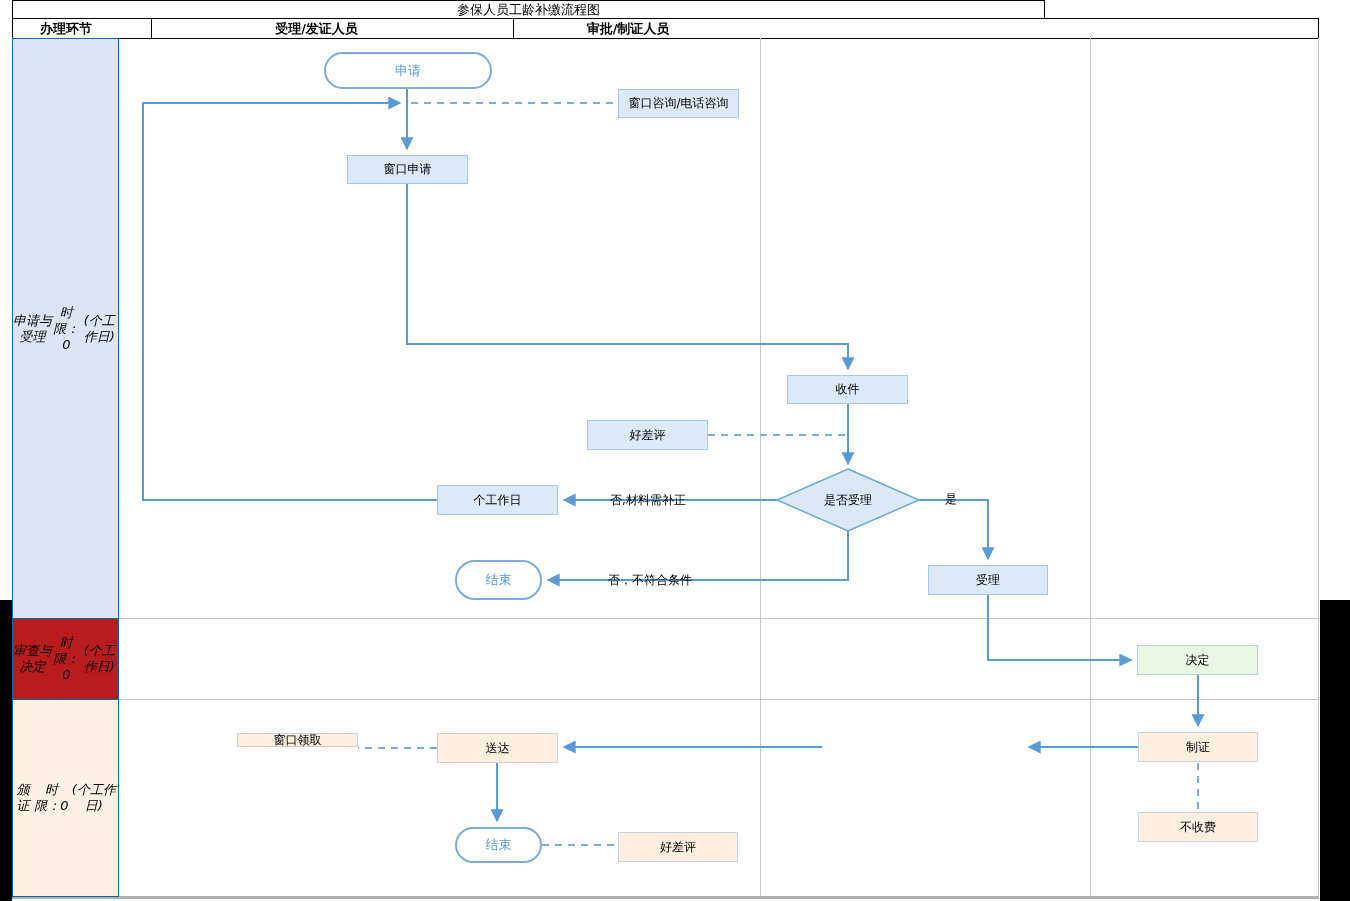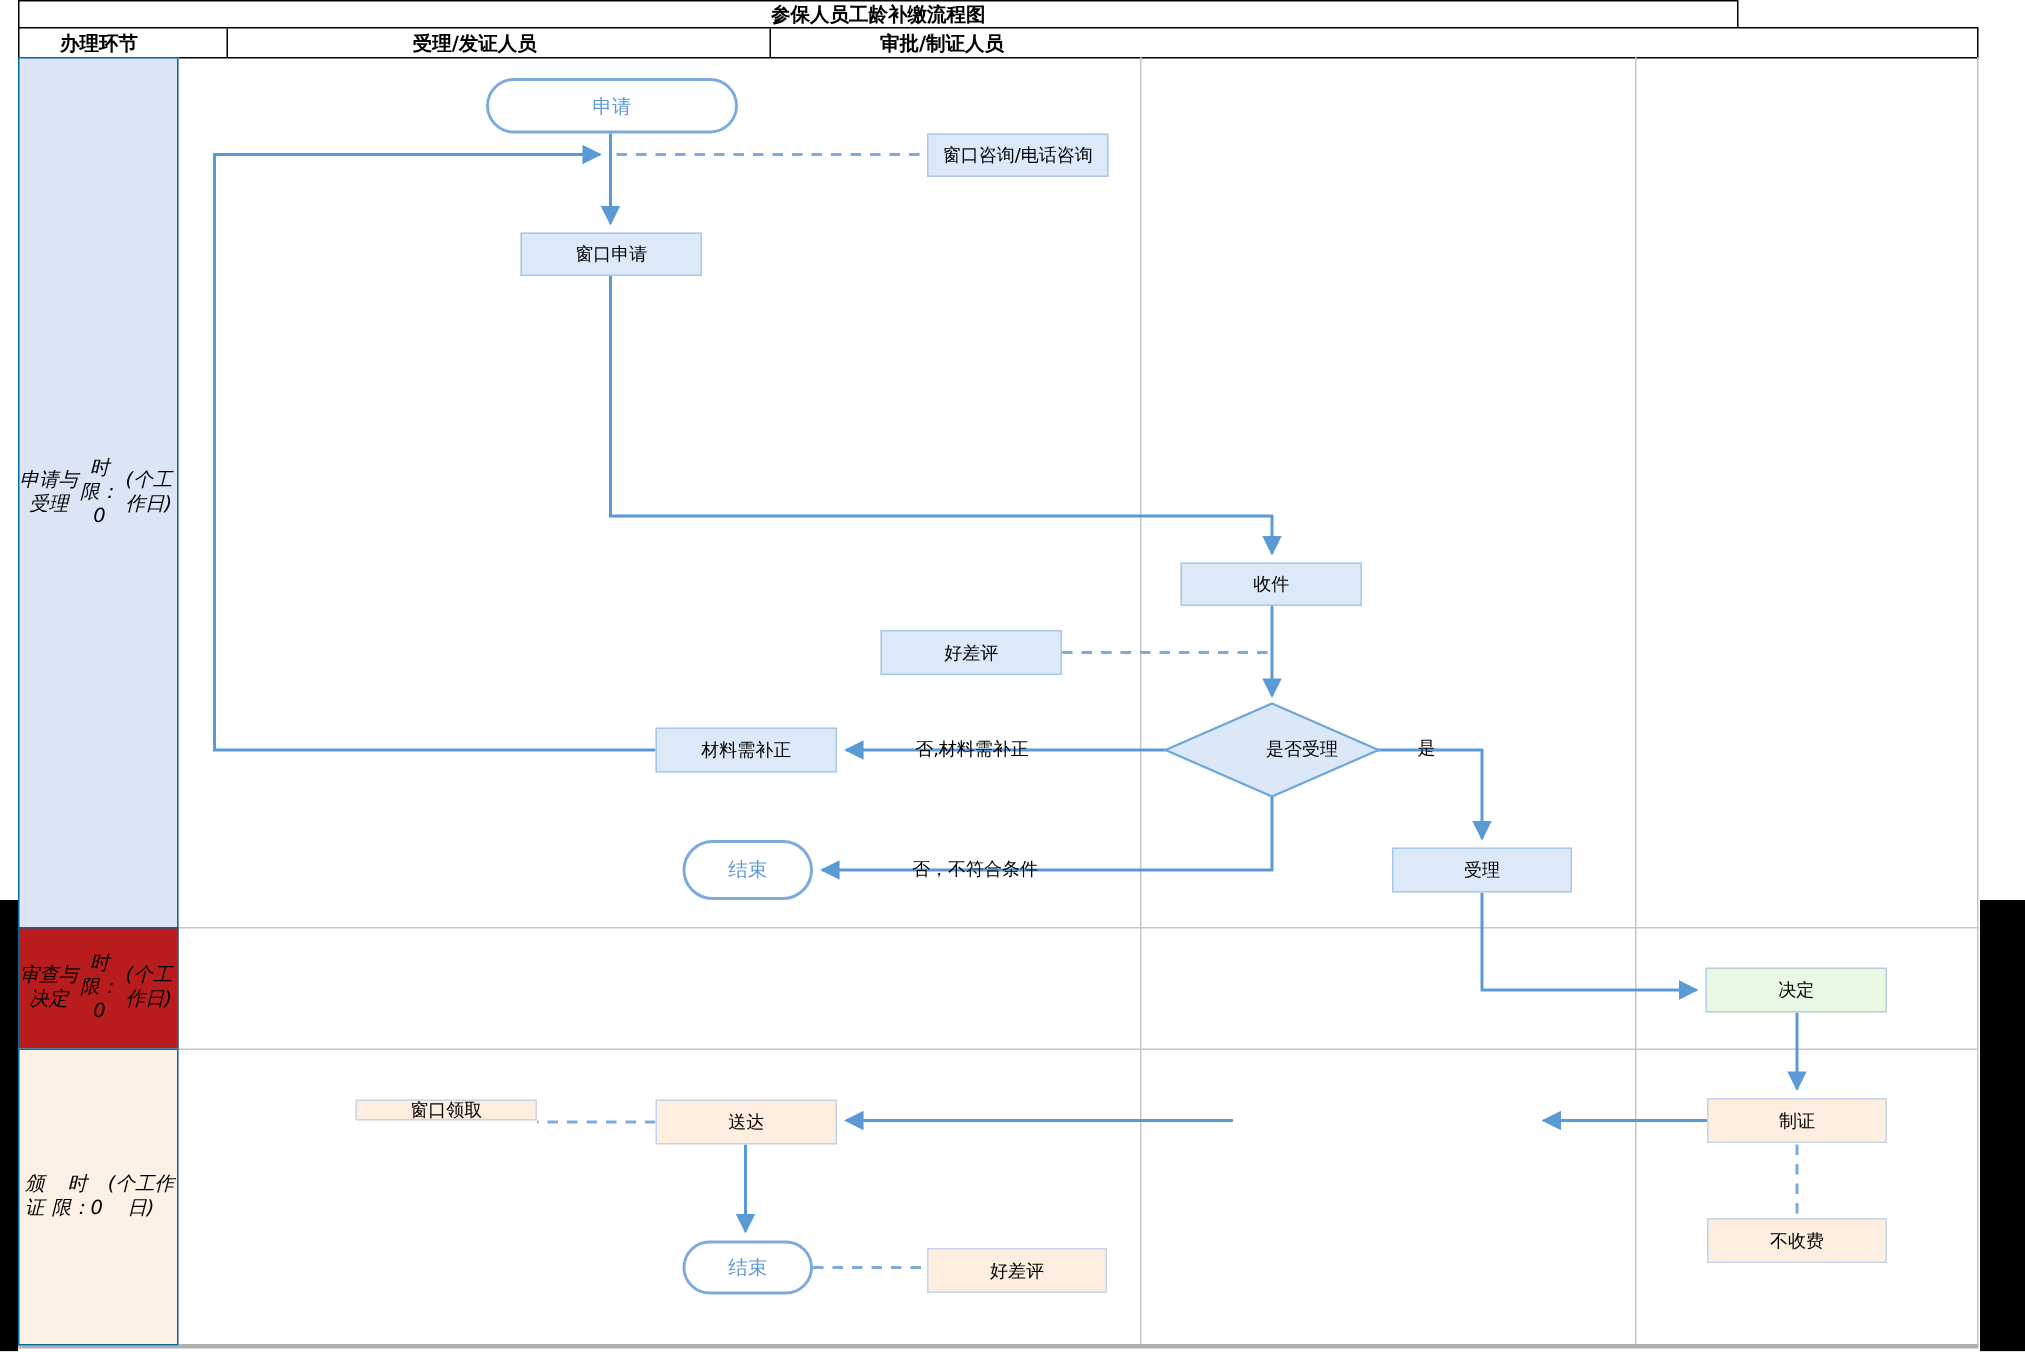--- a/index.html
+++ b/index.html
@@ -1,22 +1,22 @@
 <!DOCTYPE html>
 <html><head>
 <meta charset="utf-8">
 <style>
   html,body{margin:0;padding:0;background:#fff;}
   #page{position:relative;width:1350px;height:901px;background:#fff;overflow:hidden;
         font-family:"DejaVu Sans","Liberation Sans",sans-serif;}
 
   
-  .title-row{position:absolute;left:12px;top:0;width:1147px;height:19px;
+  .title-row{position:absolute;left:12px;top:0;width:1033px;height:19px;
              border:1px solid #000;box-sizing:border-box;display:flex;align-items:center;justify-content:center;
-             font-size:13px;font-weight:bold;color:#000;background:#fff;}
+             font-size:13px;font-weight:normal;color:#000;background:#fff;}
   .header-row{position:absolute;left:12px;top:18px;width:1307px;height:21px;display:flex;
               box-sizing:border-box;border:1px solid #000;background:#fff;gap:32px;}
   .header-cell{box-sizing:border-box;display:flex;align-items:center;justify-content:center;
                font-size:13px;font-weight:bold;color:#000;border-left:1px solid #000;}
   .header-cell:first-child{border-left:none;}
 
   .lane-label{position:absolute;left:12px;width:107px;box-sizing:border-box;border:1px solid #0369a1;
               display:flex;flex-direction:row;align-items:center;justify-content:center;
               font-size:13px;line-height:16px;color:#000;text-align:center;font-style:italic;}
 
@@ -27,21 +27,21 @@
   .black-bar{position:absolute;background:#000;}
 
   
   .box{position:absolute;box-sizing:border-box;display:flex;align-items:center;justify-content:center;
        font-size:12px;color:#000;background:#dce9f8;border:1px solid #a9c7e8;white-space:nowrap;}
   .box.orange{background:#fdeee0;border-color:#c6d4e6;}
   .box.green{background:#e9f8e2;border-color:#b8cfe0;}
   .stadium{position:absolute;box-sizing:border-box;display:flex;align-items:center;justify-content:center;
            background:#fff;border:2px solid #7fabdc;border-radius:22px;color:#5b9bd5;font-size:13px;text-align:right;}
   .edge-label{position:absolute;transform:translate(-50%,-50%);font-size:12px;color:#000;white-space:nowrap;}
-  .diamond-label{position:absolute;transform:translate(-50%,-50%);font-size:12px;color:#000;white-space:nowrap;margin-left:20px;}
+  .diamond-label{position:absolute;transform:translate(-50%,-50%);font-size:12px;color:#000;white-space:nowrap;}
 
   svg.connectors{position:absolute;left:0;top:0;}
 </style>
 </head>
 <body>
 
 <div id="page">
 
   <div class="title-row">参保人员工龄补缴流程图</div>
   <div class="header-row">
@@ -107,21 +107,21 @@
 
     <polygon points="848,469 919,500 848,531 777,500" fill="#dbe8f8" stroke="#6fa7d9" stroke-width="1.5"></polygon>
   </svg>
 
   <div class="stadium" style="left:324px;top:52px;width:168px;height:37px">申请</div>
   <div class="box" style="left:618px;top:89px;width:121px;height:29px">窗口咨询/电话咨询</div>
   <div class="box" style="left:347px;top:155px;width:121px;height:29px">窗口申请</div>
   <div class="box" style="left:787px;top:375px;width:121px;height:29px">收件</div>
   <div class="box" style="left:587px;top:420px;width:121px;height:30px">好差评</div>
   <div class="diamond-label" style="left:848px;top:500px">是否受理</div>
-  <div class="box" style="left:437px;top:485px;width:121px;height:30px">材料需补正</div>
+  <div class="box" style="left:437px;top:485px;width:121px;height:30px">个工作日</div>
   <div class="stadium" style="left:455px;top:560px;width:87px;height:40px">结束</div>
   <div class="box" style="left:928px;top:565px;width:120px;height:30px">受理</div>
   <div class="box green" style="left:1137px;top:645px;width:121px;height:30px">决定</div>
   <div class="box orange" style="left:1138px;top:732px;width:120px;height:30px">制证</div>
   <div class="box orange" style="left:437px;top:733px;width:121px;height:30px">送达</div>
   <div class="box orange" style="left:237px;top:733px;width:121px;height:14px">窗口领取</div>
   <div class="box orange" style="left:1138px;top:812px;width:120px;height:30px">不收费</div>
   <div class="stadium" style="left:455px;top:827px;width:87px;height:36px">结束</div>
   <div class="box orange" style="left:618px;top:832px;width:120px;height:30px">好差评</div>
 

